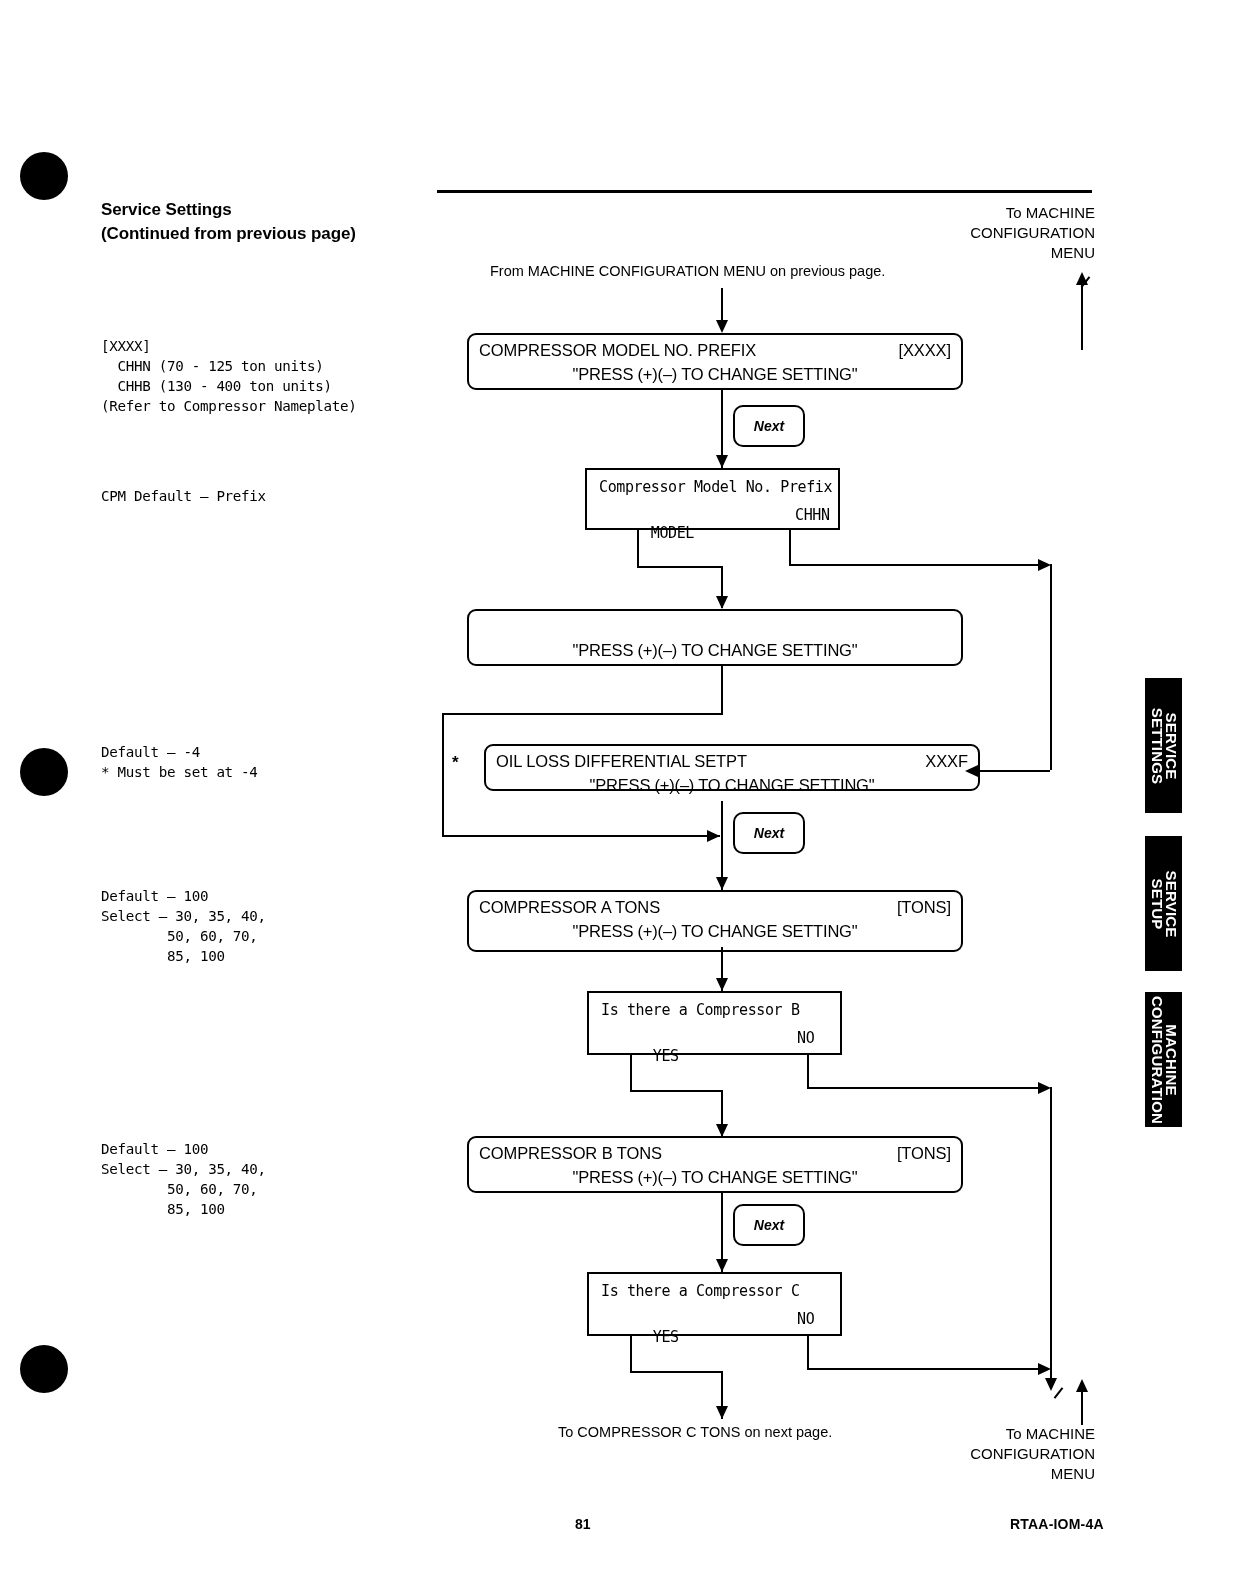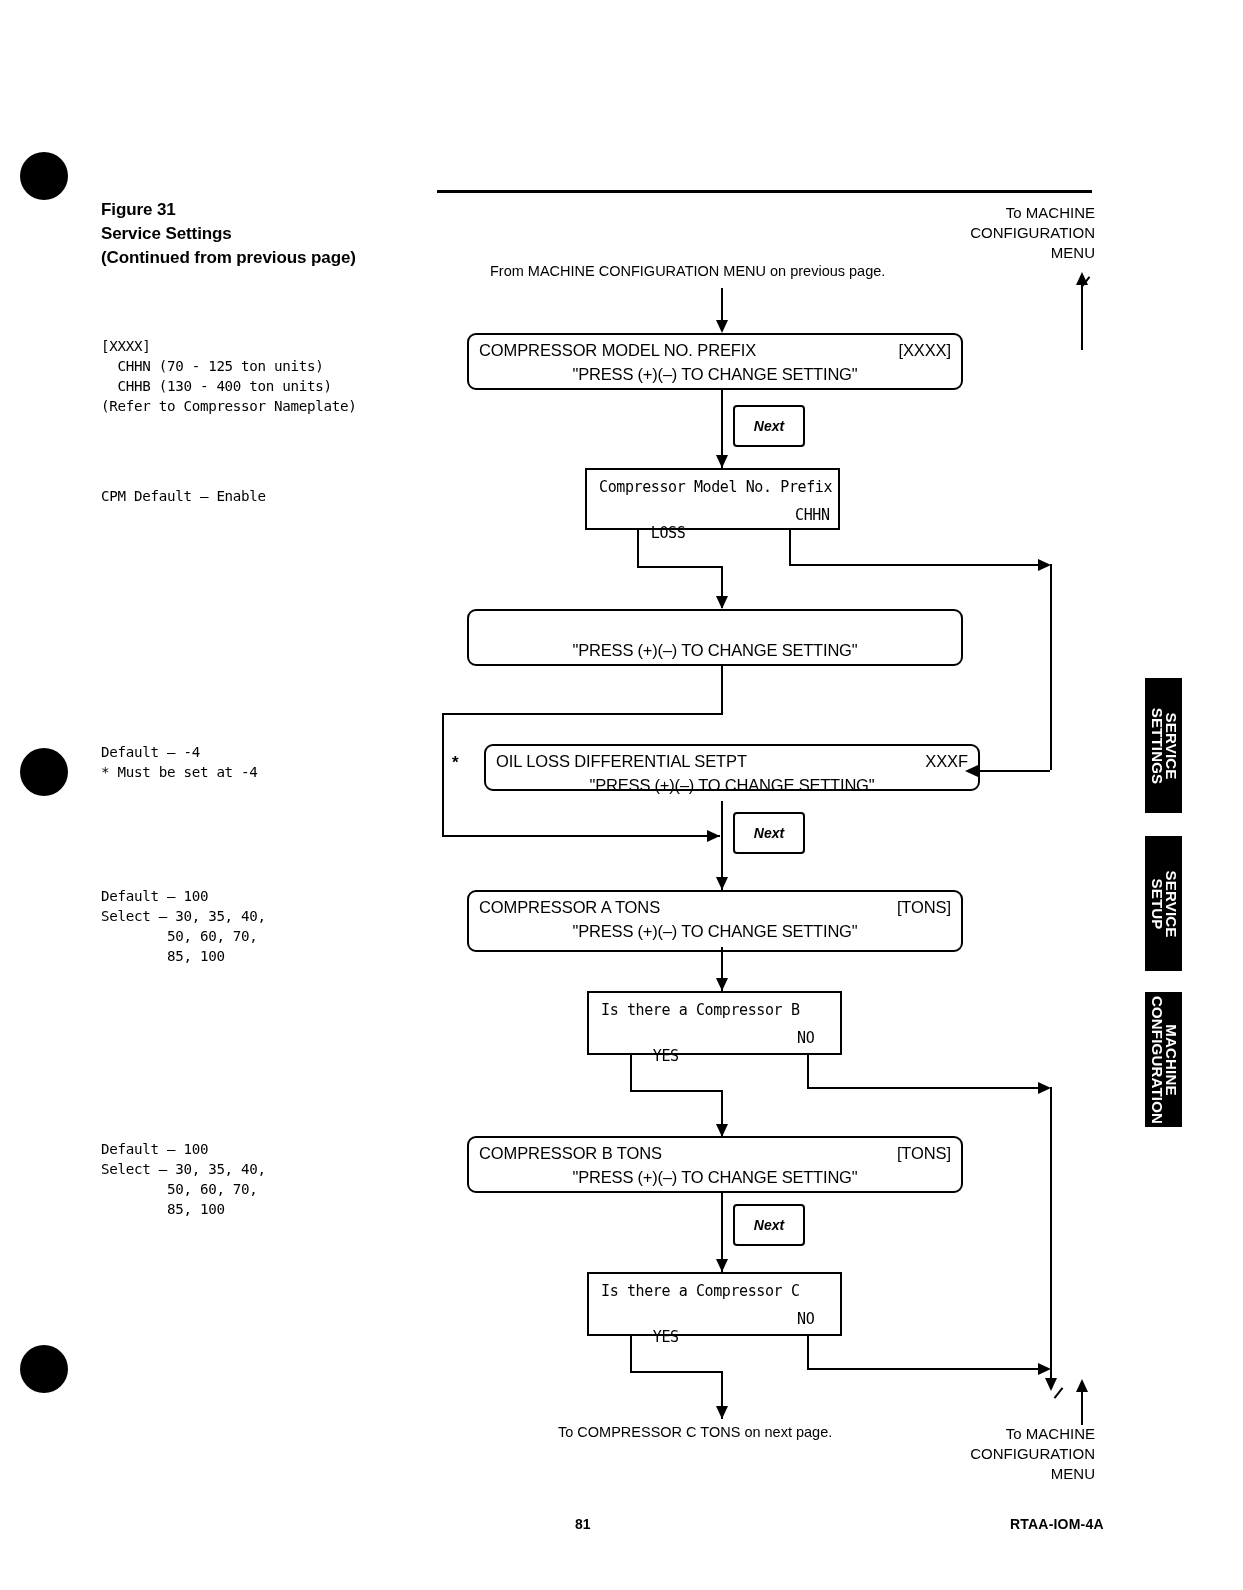--- a/index.html
+++ b/index.html
@@ -149,21 +149,21 @@
     left: 196px;
     top: 0;
   }
 
   
   .nextbtn {
     position: absolute;
     width: 72px;
     height: 42px;
     border: 2px solid #000;
-    border-radius: 4px;
+    border-radius: 10px;
     box-sizing: border-box;
     background: #fff;
     font-style: italic;
     font-weight: bold;
     font-size: 14px;
     display: flex;
     align-items: center;
     justify-content: center;
   }
 
@@ -238,30 +238,29 @@
 
 <div id="page">
 
   <div class="reg-dot" style="left:20px;  top:152px;"></div>
   <div class="reg-dot" style="left:20px;  top:748px;"></div>
   <div class="reg-dot" style="left:20px;  top:1345px;"></div>
 
   <div class="top-rule"></div>
 
   <div class="fig-caption">
-    <div>Figure 31</div>
     <div>Service Settings</div>
     <div>(Continued from previous page)</div>
   </div>
 
   <div class="note" style="left: 101px; top: 336px; white-space: pre;">[XXXX]
   CHHN (70 - 125 ton units)
   CHHB (130 - 400 ton units)
 (Refer to Compressor Nameplate)</div>
-  <div class="note" style="left: 101px; top: 486px; white-space: pre;">CPM Default — Enable</div>
+  <div class="note" style="left: 101px; top: 486px; white-space: pre;">CPM Default — Prefix</div>
   <div class="note" style="left: 101px; top: 742px; white-space: pre;">Default — -4
 * Must be set at -4</div>
   <div class="note" style="left: 101px; top: 886px; white-space: pre;">Default — 100
 Select — 30, 35, 40,
         50, 60, 70,
         85, 100</div>
   <div class="note" style="left: 101px; top: 1139px; white-space: pre;">Default — 100
 Select — 30, 35, 40,
         50, 60, 70,
         85, 100</div>
@@ -288,21 +287,21 @@
   </div>
 
   <div class="vl" style="left:721px; top:390px; height:78px;"></div>
   <div class="arr-d" style="left:716px; top:455px;"></div>
 
   <div class="nextbtn" style="left:733px; top:405px;">Next</div>
 
   <div class="lcd" style="left:585px; top:468px; width:255px; height:62px;">
     <div class="l1">Compressor Model No. Prefix</div>
     <div class="l2">
-      <span>LOSS</span>
+      <span>MODEL</span>
       <span class="r">CHHN</span>
     </div>
   </div>
 
   <div class="vl" style="left:637px; top:530px; height:38px;"></div>
   <div class="hl" style="left:637px; top:566px; width:86px;"></div>
   <div class="vl" style="left:721px; top:566px; height:42px;"></div>
   <div class="arr-d" style="left:716px; top:596px;"></div>
 
   <div class="vl" style="left:789px; top:530px; height:36px;"></div>

